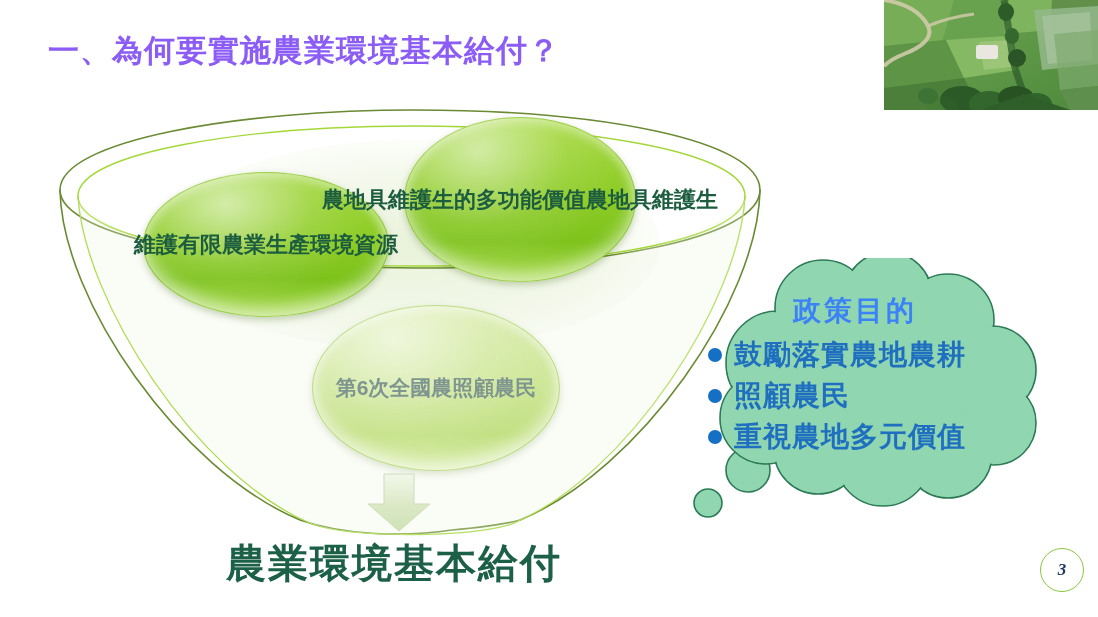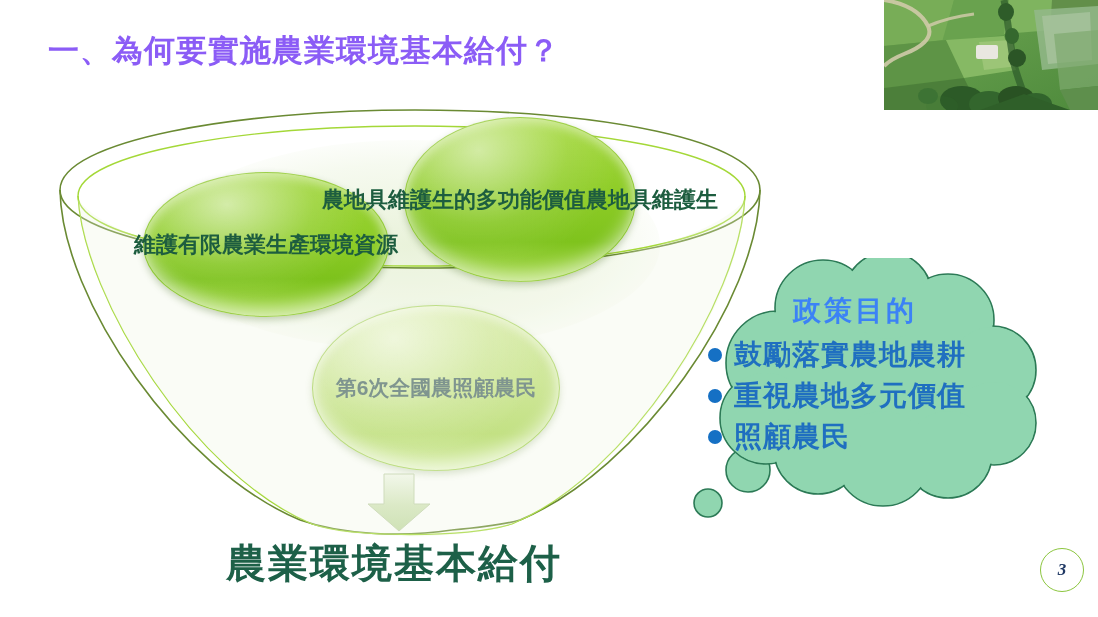--- a/index.html
+++ b/index.html
@@ -333,23 +333,23 @@
   </svg>
 
   <div id="cloud-text">
     <div id="cloud-title">政策目的</div>
     <div class="cloud-item">
       <span class="cloud-bullet"></span>
       <span class="cloud-label">鼓勵落實農地農耕</span>
     </div>
     <div class="cloud-item">
       <span class="cloud-bullet"></span>
-      <span class="cloud-label">重視農地多元價值</span>
+      <span class="cloud-label">照顧農民</span>
     </div>
     <div class="cloud-item">
       <span class="cloud-bullet"></span>
-      <span class="cloud-label">照顧農民</span>
+      <span class="cloud-label">重視農地多元價值</span>
     </div>
   </div>
 
   <div id="page-number">3</div>
 
 </div>
 
 </body></html>

